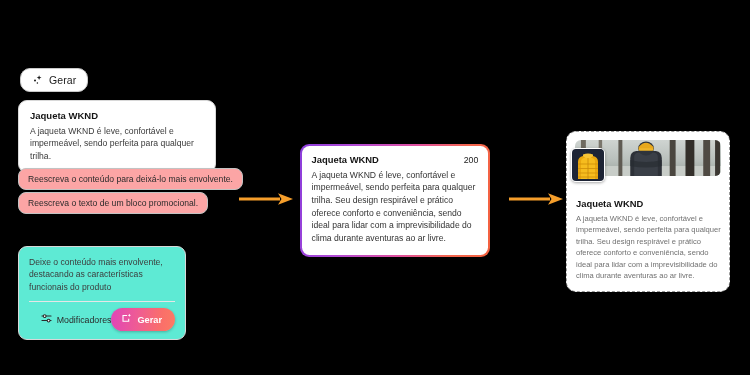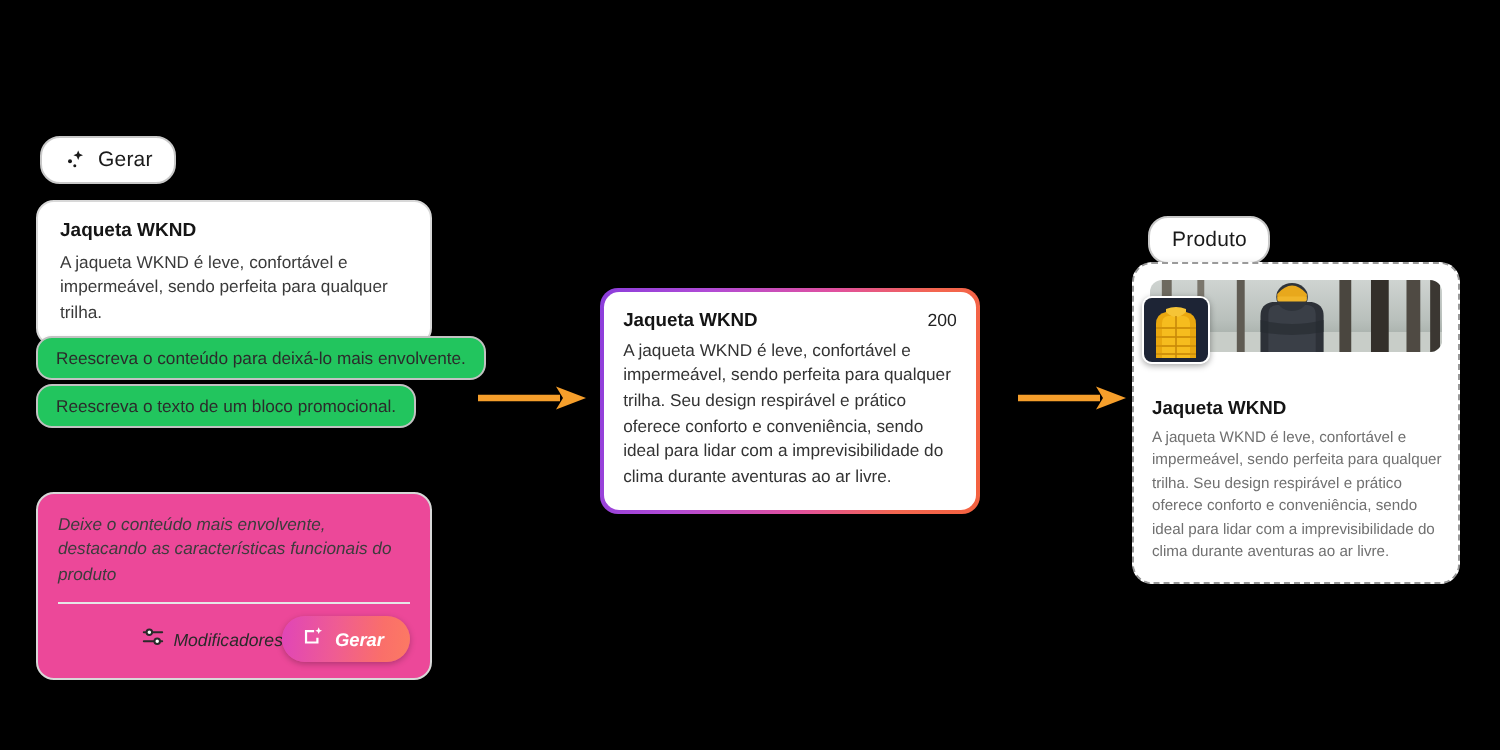--- a/index.html
+++ b/index.html
@@ -16,30 +16,30 @@
   .tab .lbl{letter-spacing:.1px;}
   #tab-gerar{left:20px;top:68px;}
   .sparkle-wrap{width:12px;height:12px;display:block;flex:0 0 auto;}
 
   .card-white{background:#fff;border:1.1px solid #d8d8d8;border-radius:9px;
               padding:9px 11px 10px 11px;box-shadow:0 1px 3px rgba(0,0,0,.20);}
   #result-card{position:absolute;left:18px;top:100px;width:198px;box-sizing:border-box;}
   #result-card .rc-title{font-size:9.5px;font-weight:bold;color:#151515;margin-bottom:4px;}
   #result-card .rc-body{font-size:8.6px;line-height:1.45;color:#3a3a3a;}
 
-  .chip{position:absolute;background:#22c55e;border:1px solid #c2c2c2;
+  .chip{position:absolute;background:#fca5a5;border:1px solid #c2c2c2;
         border-radius:8px;padding:5px 9px;font-size:8.6px;color:#2b2b2b;
         box-shadow:0 1px 2px rgba(0,0,0,.18);white-space:nowrap;}
   #chip-0{left:18px;top:168px;}
   #chip-1{left:18px;top:192px;}
   #chip-2{left:18px;top:216px;}
 
-  #input-card{position:absolute;left:18px;top:246px;width:198px;box-sizing:border-box;
-              background:#ec4899;border:1.1px solid #d8d8d8;border-radius:9px;
-              padding:9px 10px 8px 10px;box-shadow:0 1px 3px rgba(0,0,0,.20);font-style:italic;}
+  #input-card{position:absolute;left:18px;top:246px;width:168px;box-sizing:border-box;
+              background:#5eead4;border:1.1px solid #d8d8d8;border-radius:9px;
+              padding:9px 10px 8px 10px;box-shadow:0 1px 3px rgba(0,0,0,.20);}
   #input-card .ic-text{font-size:8.6px;line-height:1.45;color:#3c3c3c;}
   #input-card .ic-rule{height:1px;background:#e6e6e6;margin:8px 0 6px 0;}
   #input-card .ic-foot{display:flex;align-items:center;justify-content:flex-end;}
   .mod-group{display:flex;align-items:center;gap:5px;font-size:8.8px;color:#2a2a2a;}
   .btn-gerar{display:flex;align-items:center;gap:5px;
              background:linear-gradient(95deg,#e045b8 0%,#ef5c93 42%,#fa6f6a 78%,#fc7a63 100%);
              color:#fff;font-size:9.2px;font-weight:bold;border:none;
              border-radius:999px;padding:5px 13px 5px 10px;
              box-shadow:0 1px 3px rgba(0,0,0,.25);}
 
@@ -139,23 +139,20 @@
     </div>
   </div>
 
   <span class="arrow" id="arrow-2">
     <svg viewBox="0 0 56 14" width="56" height="14">
       <line x1="1" y1="7" x2="42" y2="7" stroke="#F59E2B" stroke-width="3.2" stroke-linecap="butt"></line>
       <path d="M40 1.2 L55 7 L40 12.8 L43.5 7 Z" fill="#F59E2B"></path>
     </svg>
   </span>
 
-  <div class="tab" id="tab-produto">
-    <span class="lbl">Produto</span>
-  </div>
 
   <div id="product-card">
     <div class="hero">
       <svg viewBox="0 0 148 36" width="100%" height="36" preserveAspectRatio="none">
         <defs>
           <linearGradient id="sky" x1="0" y1="0" x2="0" y2="1">
             <stop offset="0%" stop-color="#cfd4d1"></stop>
             <stop offset="55%" stop-color="#b9c0bc"></stop>
             <stop offset="100%" stop-color="#9aa39d"></stop>
           </linearGradient>

